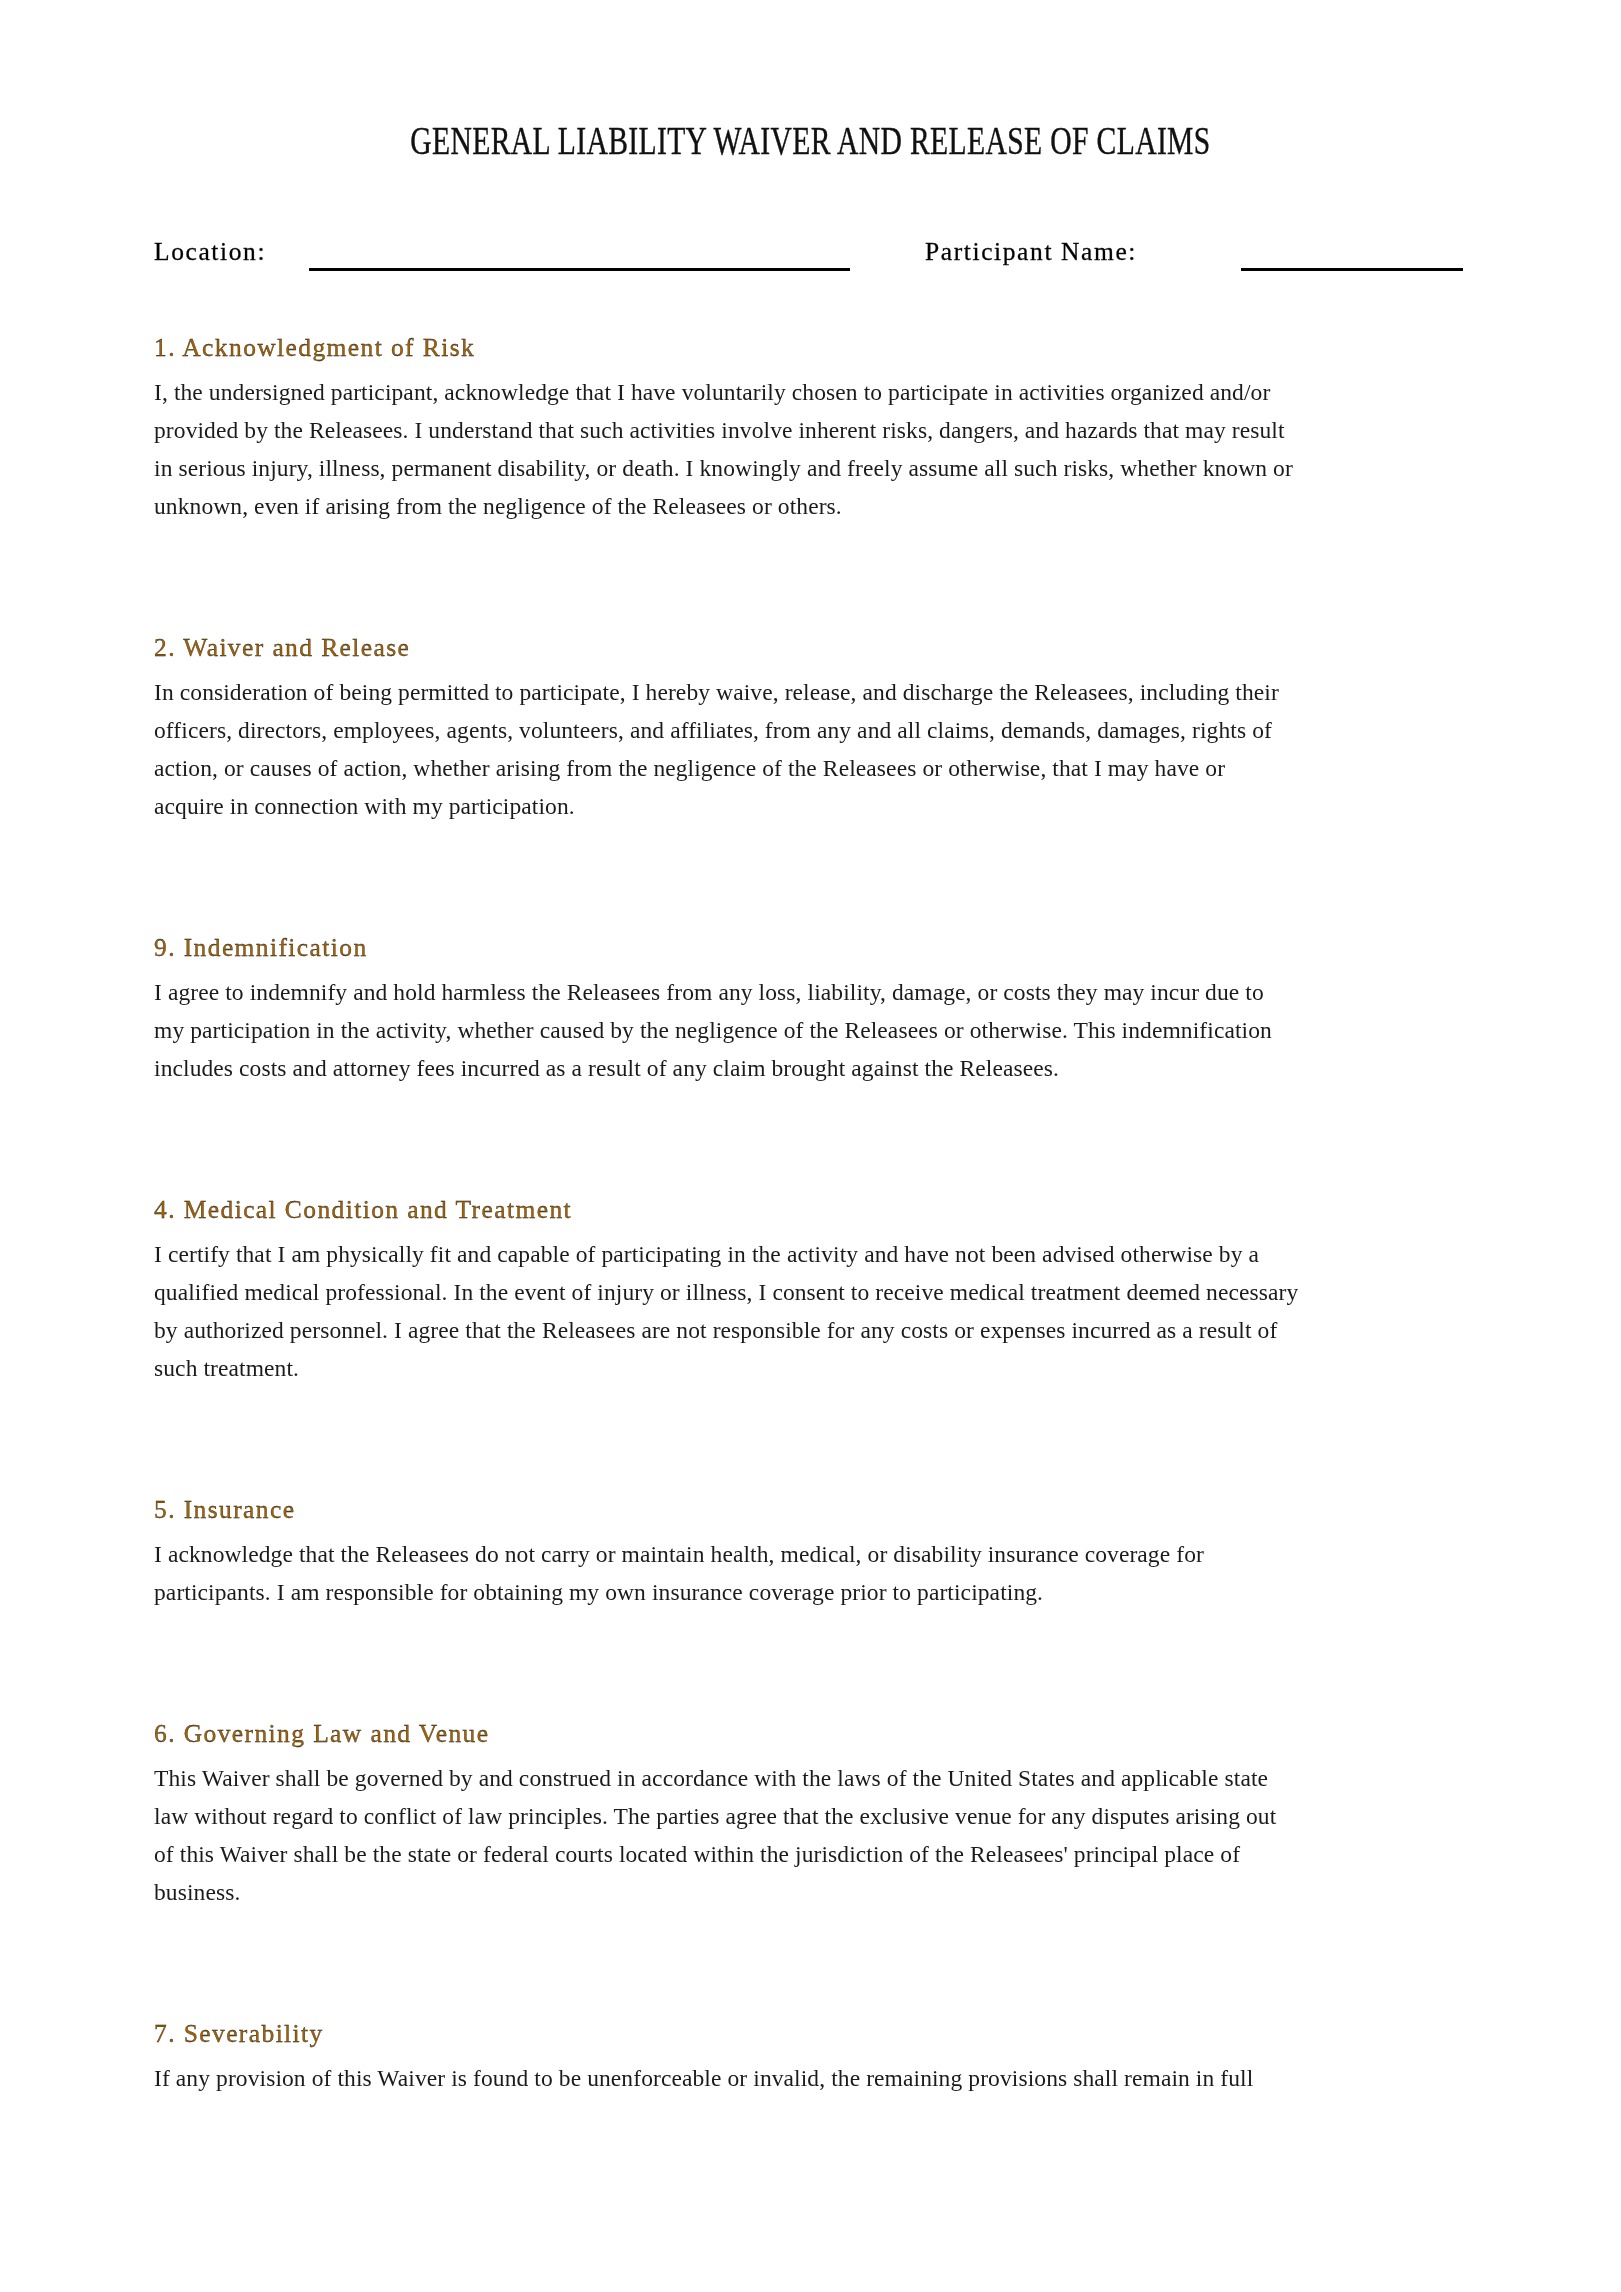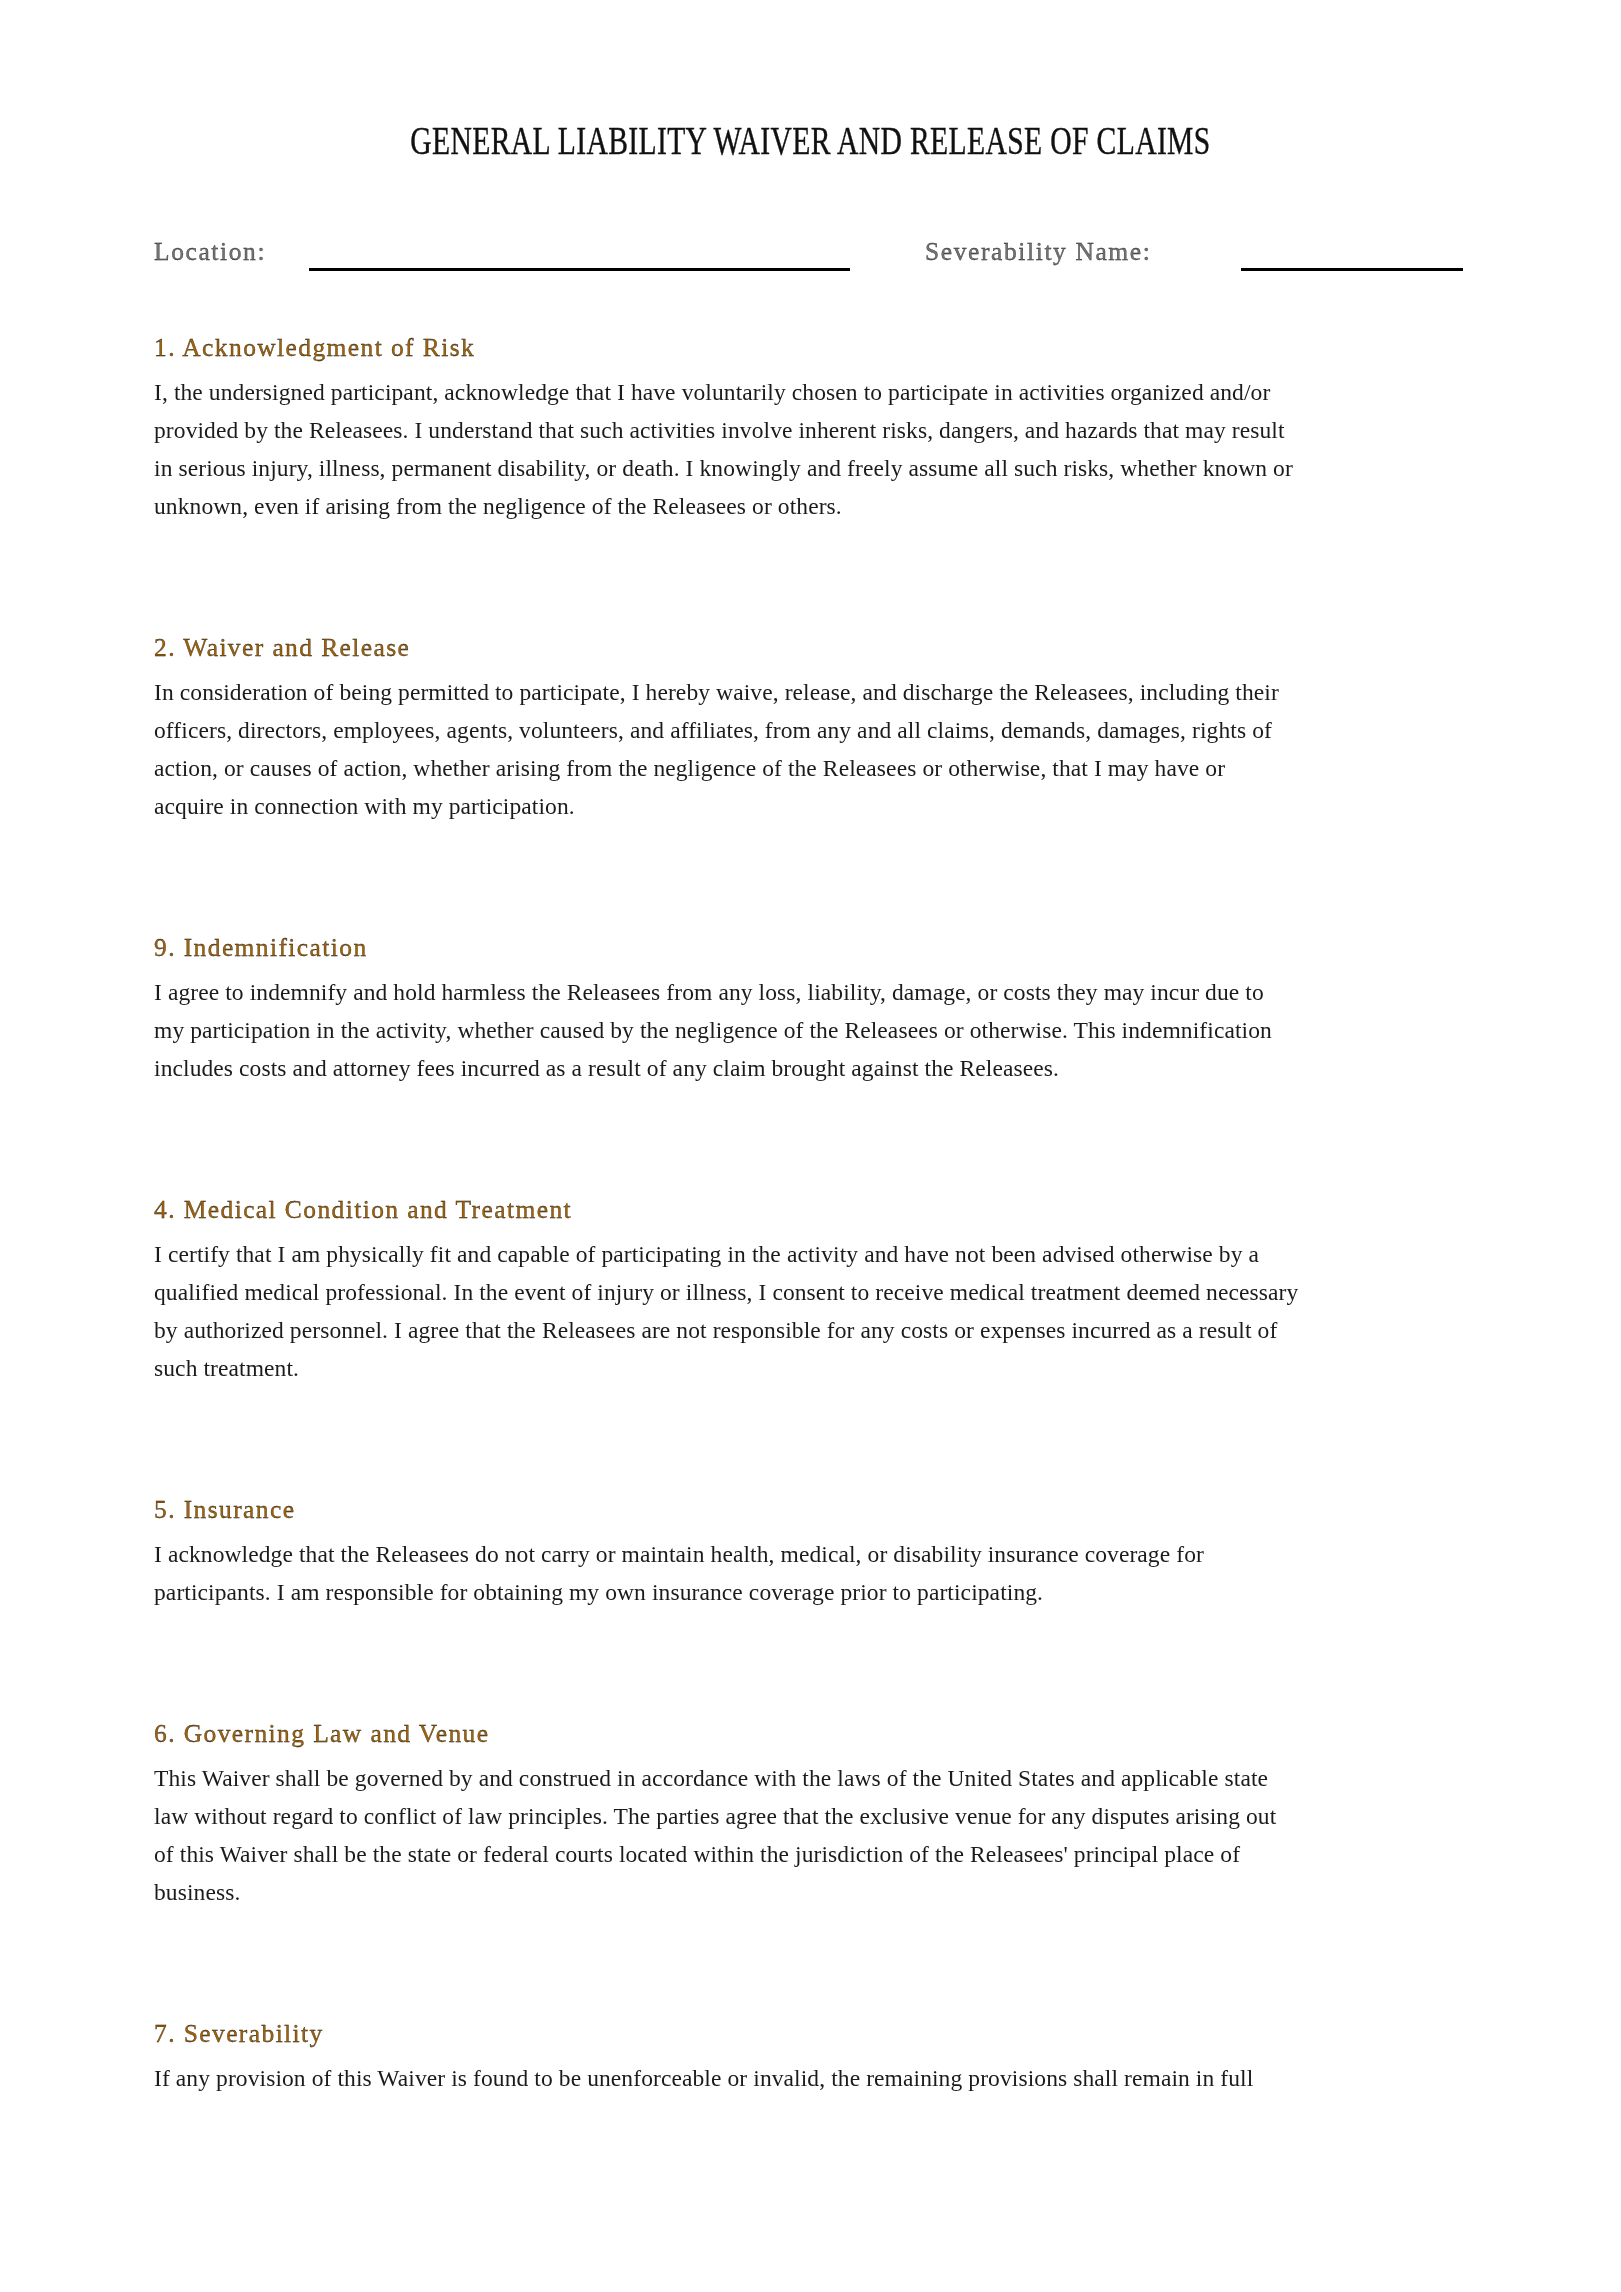--- a/index.html
+++ b/index.html
@@ -35,21 +35,21 @@
     position: relative;
     margin-top: 71px;
     height: 39px;
   }
   .field-label {
     position: absolute;
     top: 0;
     font-size: 25.5px;
     line-height: 31px;
     letter-spacing: 1.6px;
-    color: #737373;
+    color: #000000;
     -webkit-text-stroke: 0.3px #161616;
     white-space: nowrap;
   }
   .label-location { left: 0; }
   .label-participant { left: 771px; }
   .fill-line {
     position: absolute;
     top: 32px;
     height: 0;
     border-bottom: 3.9px solid #000;
@@ -82,21 +82,21 @@
 
 <div class="doc">
 
   <h1 class="title">GENERAL LIABILITY WAIVER AND RELEASE OF CLAIMS</h1>
 
   <div class="content">
 
     <div class="fields-row">
       <span class="field-label label-location">Location:</span>
       <span class="fill-line line-location"></span>
-      <span class="field-label label-participant">Severability Name:</span>
+      <span class="field-label label-participant">Participant Name:</span>
       <span class="fill-line line-participant"></span>
     </div>
 
     <section class="section first">
       <h2 class="sec-heading">1. Acknowledgment of Risk</h2>
       <p class="sec-body">I, the undersigned participant, acknowledge that I have voluntarily chosen to participate in activities organized and/or
 provided by the Releasees. I understand that such activities involve inherent risks, dangers, and hazards that may result
 in serious injury, illness, permanent disability, or death. I knowingly and freely assume all such risks, whether known or
 unknown, even if arising from the negligence of the Releasees or others.</p>
     </section>

